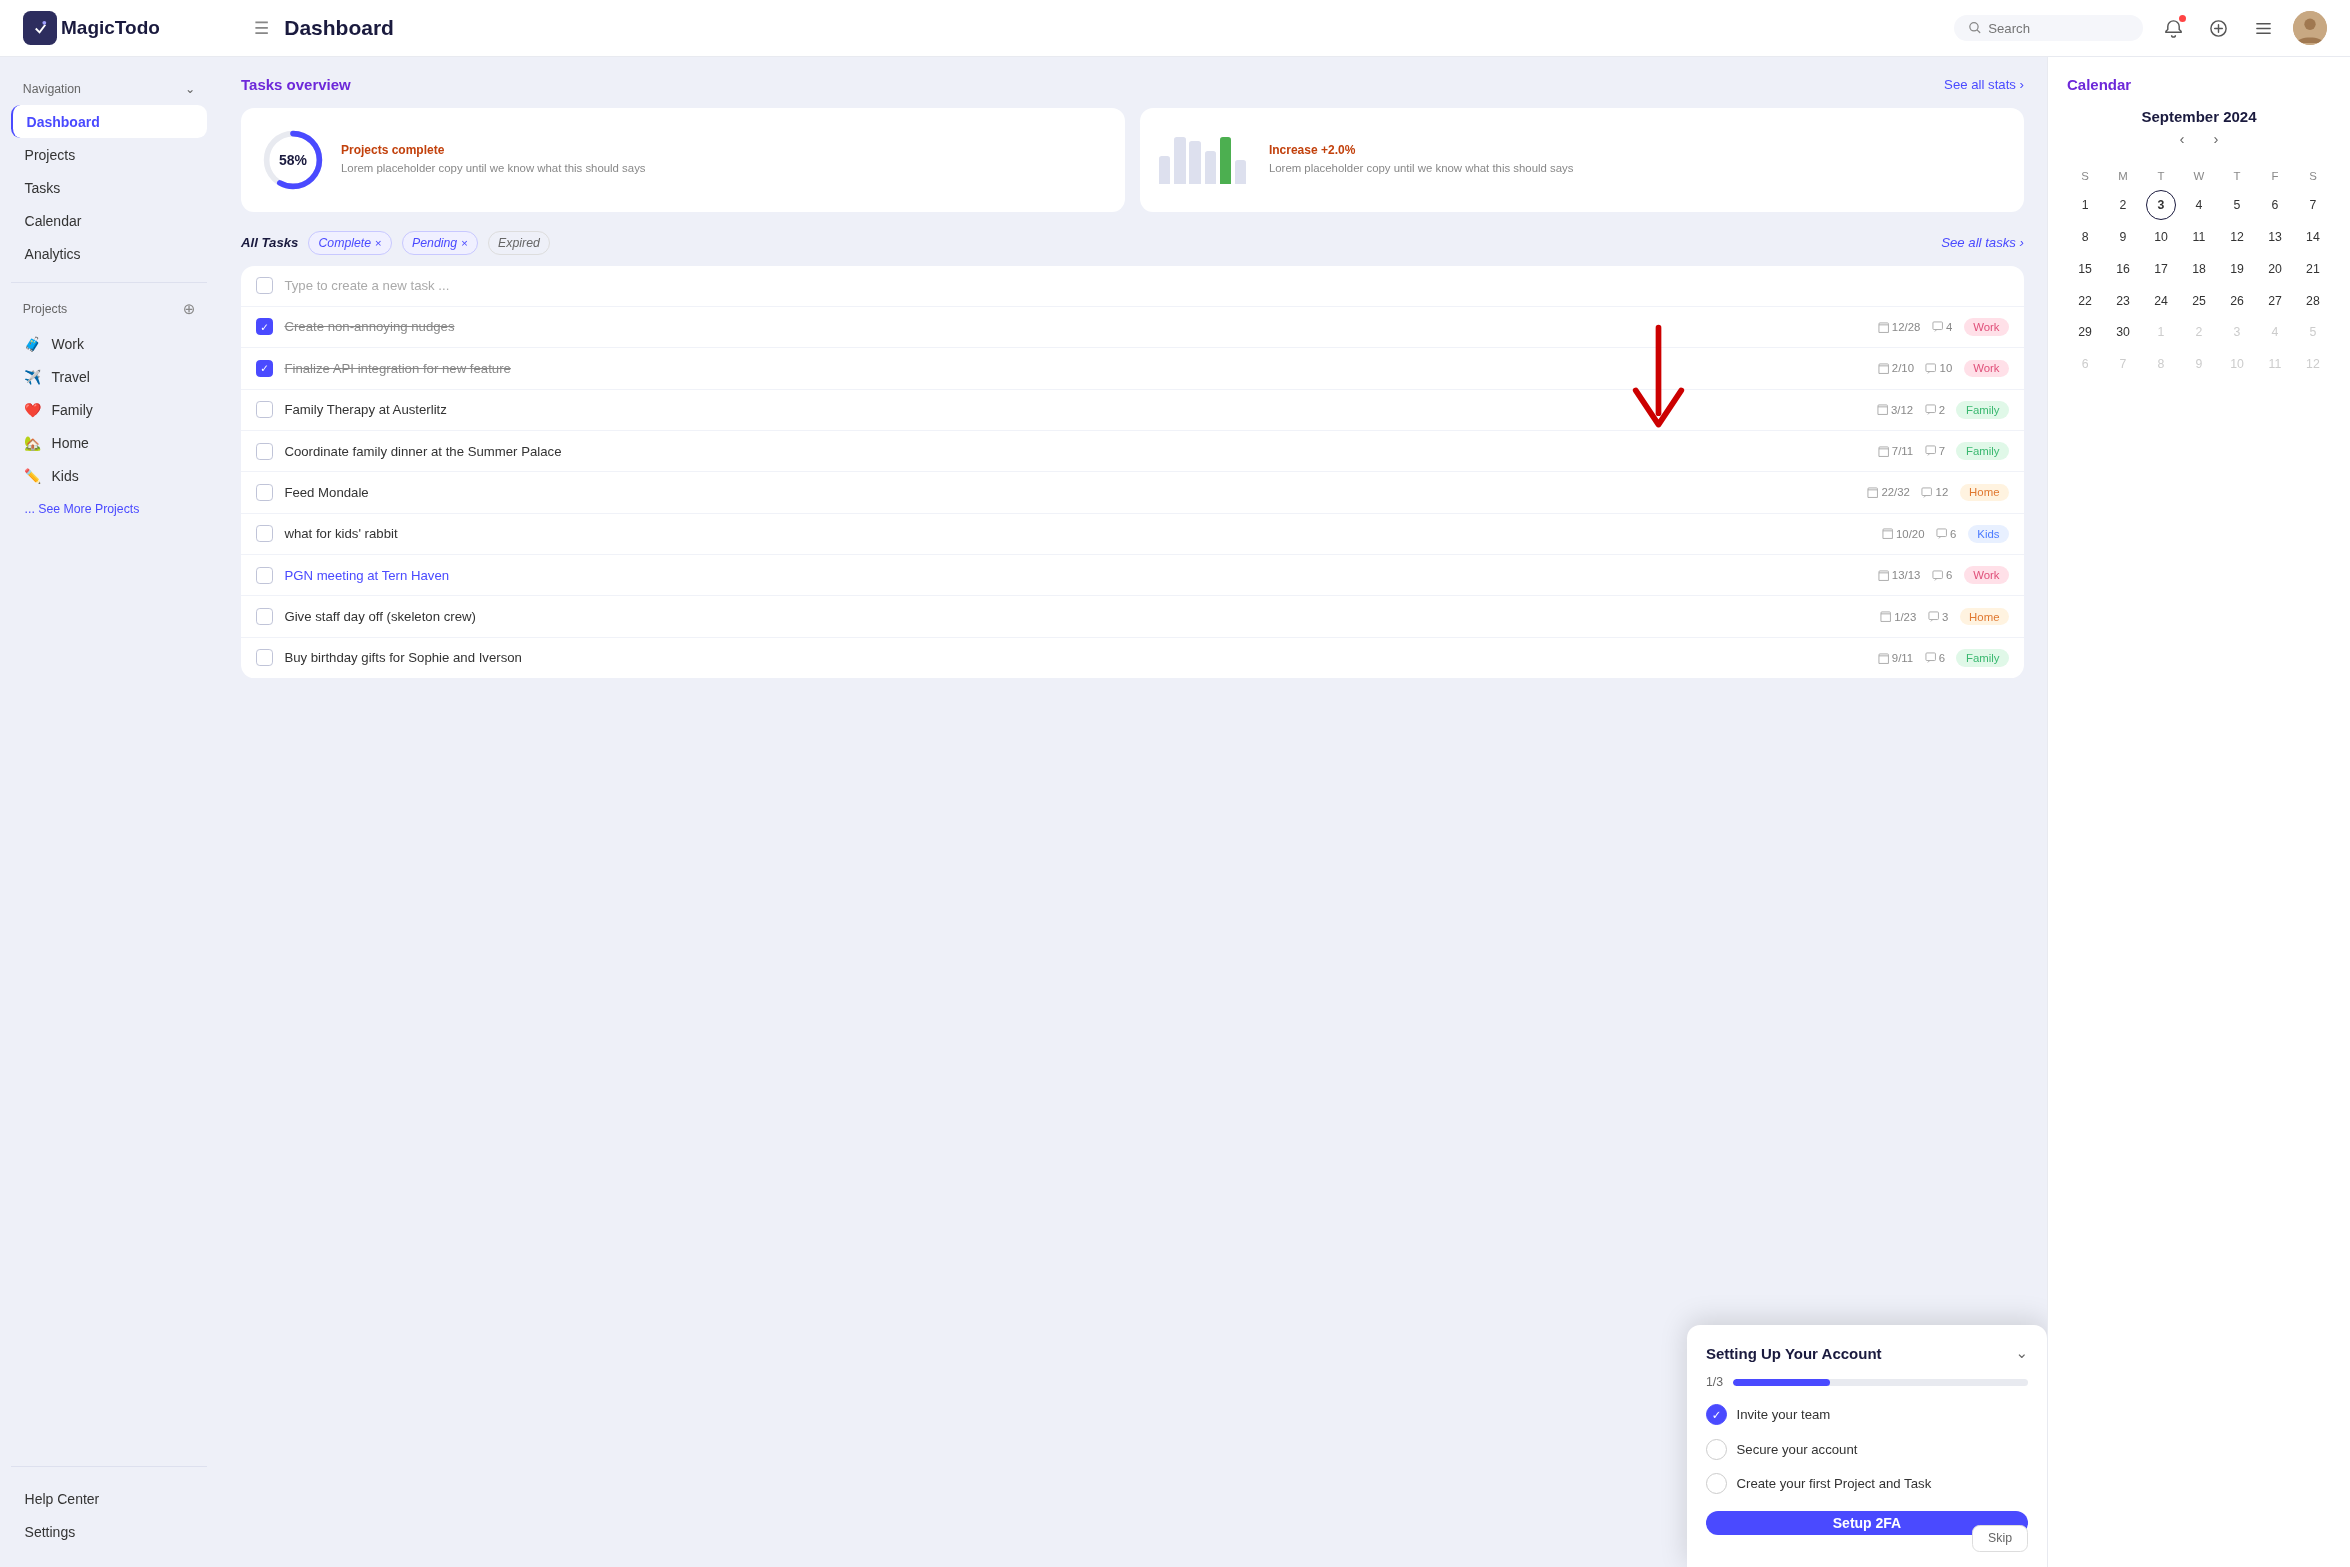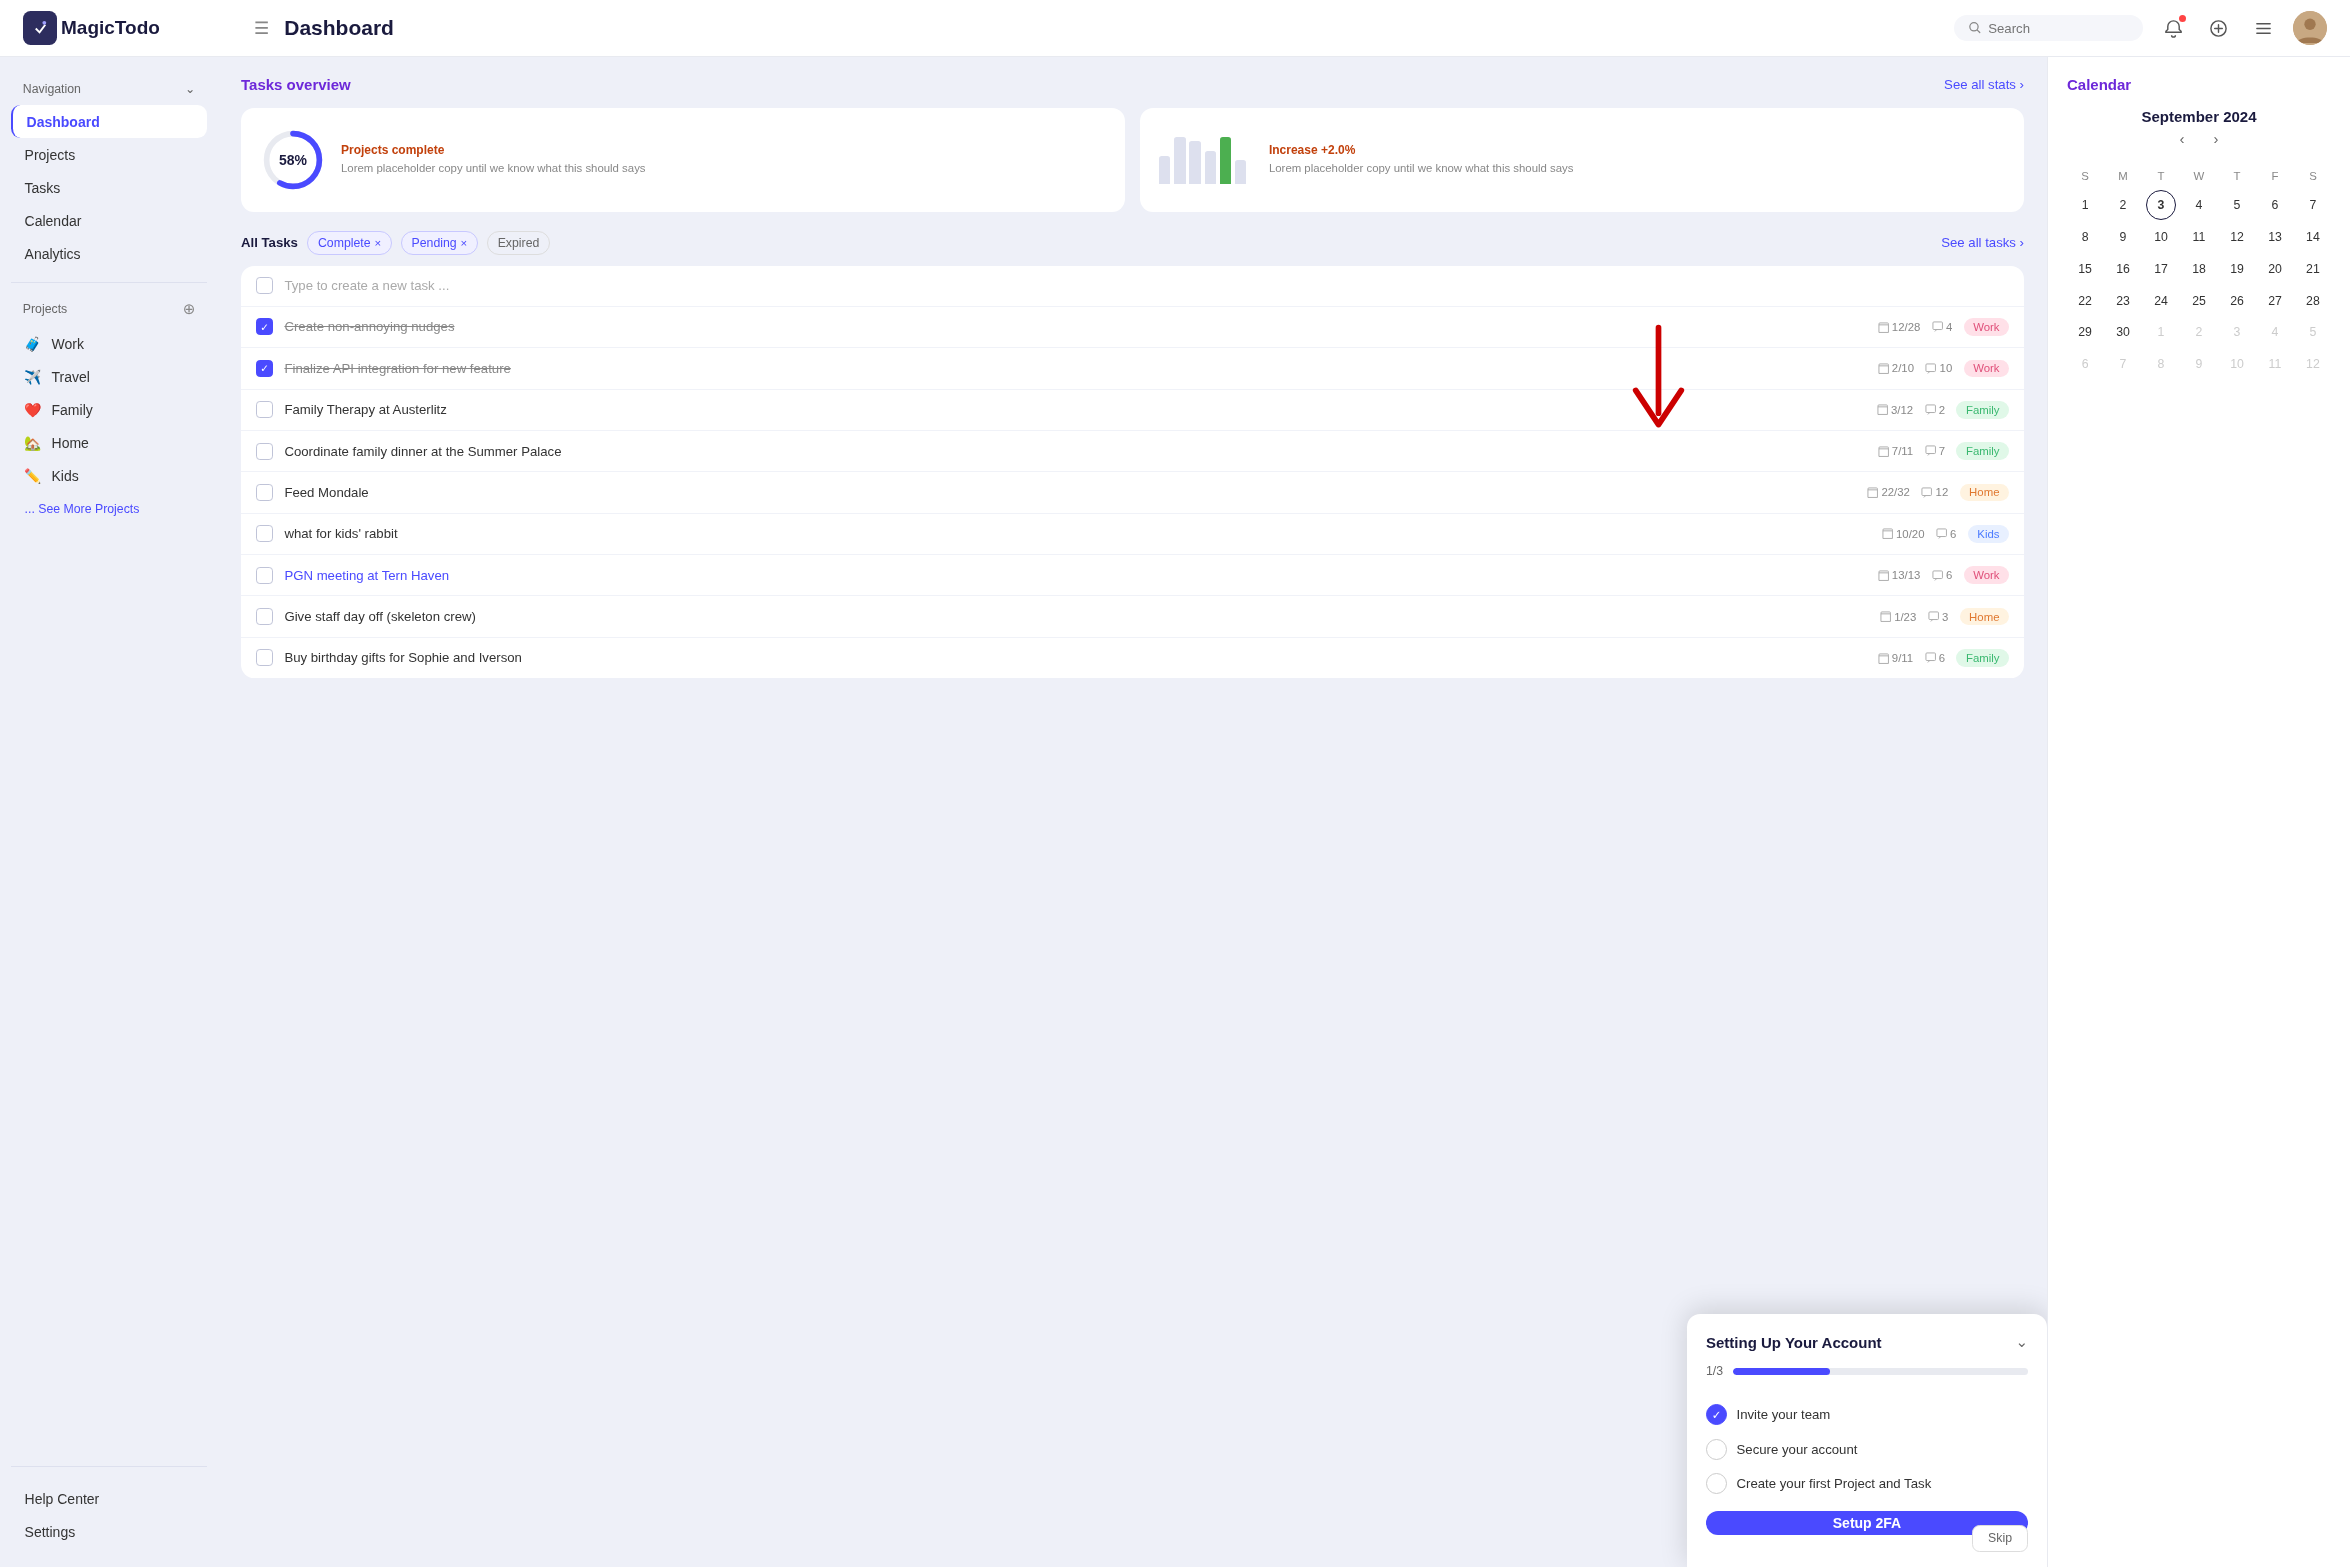--- a/index.html
+++ b/index.html
@@ -50,21 +50,21 @@
     .progress-ring svg { transform: rotate(-90deg); }
     .progress-ring .ring-text { position: absolute; top: 50%; left: 50%; transform: translate(-50%, -50%); font-size: 14px; font-weight: 700; color: #1a1a3e; }
     .stat-info h3 { font-size: 12px; font-weight: 700; color: #c2410c; }
     .stat-info p { font-size: 11.4px; color: #888; margin-top: 3.8px; line-height: 1.4; }
 
     .bar-chart { display: flex; align-items: flex-end; gap: 3.8px; height: 47px; margin-right: 7.6px; }
     .bar { width: 11.4px; border-radius: 2.8px 2.8px 0 0; background: #dde0ee; }
     .bar.green { background: #4caf50; }
 
     
-    .task-filters { display: flex; align-items: center; gap: 9.5px; margin-bottom: 11.4px; flex-wrap: wrap; }
+    .task-filters { display: flex; align-items: center; gap: 9.5px; margin-bottom: 11.4px; flex-wrap: wrap; font-style: italic; }
     .filter-label { font-size: 13.2px; font-weight: 600; color: #1a1a3e; }
     .filter-tag { display: flex; align-items: center; gap: 3.8px; background: #f0f0ff; border: 0.9px solid #c8c8ff; border-radius: 15px; padding: 3.8px 9.5px; font-size: 12.3px; color: #4a4aff; cursor: pointer; }
     .filter-tag .x { color: #4a4aff; font-size: 11.4px; }
     .filter-tag.plain { background: transparent; border: 0.9px solid #ddd; color: #666; }
 
     
     .task-list { background: #fff; border-radius: 13.2px; overflow: hidden; }
     .task-row { display: flex; align-items: center; padding: 11.4px 15px; border-bottom: 0.9px solid #f0f2f8; gap: 11.4px; }
     .task-row:last-child { border-bottom: none; }
     .checkbox { width: 17px; height: 17px; border: 1.9px solid #c0c4d8; border-radius: 3.8px; flex-shrink: 0; cursor: pointer; display: flex; align-items: center; justify-content: center; }
@@ -90,21 +90,21 @@
     .cal-day-header { text-align: center; font-size: 11.4px; color: #888; padding: 3.8px 0; font-weight: 500; }
     .cal-day { text-align: center; padding: 6.6px 3.8px; font-size: 12.3px; color: #333; cursor: pointer; border-radius: 50%; width: 30px; height: 30px; display: flex; align-items: center; justify-content: center; margin: 0 auto; }
     .cal-day.today { border: 1.9px solid #1a1a3e; border-radius: 50%; font-weight: 700; }
     .cal-day.other-month { color: #ccc; }
 
     
     .popup-overlay { position: absolute; bottom: 0; right: 0; width: 360px; background: #fff; border-radius: 13.2px 13.2px 0 0; box-shadow: 0 -3.8px 28px rgba(0,0,0,0.15); padding: 19px; z-index: 100; }
     .popup-header { display: flex; align-items: center; justify-content: space-between; margin-bottom: 13.2px; }
     .popup-title { font-size: 15px; font-weight: 700; color: #1a1a3e; }
     .popup-chevron { color: #666; cursor: pointer; }
-    .popup-progress-row { display: flex; align-items: center; gap: 9.5px; margin-bottom: 26px; }
+    .popup-progress-row { display: flex; align-items: center; gap: 9.5px; margin-bottom: 15px; }
     .popup-progress-label { font-size: 12.3px; color: #666; white-space: nowrap; }
     .popup-progress-bar { flex: 1; height: 7.6px; background: #e8eaf0; border-radius: 3.8px; overflow: hidden; }
     .popup-progress-fill { height: 100%; background: #4a4aff; border-radius: 3.8px; }
     .popup-items { display: flex; flex-direction: column; gap: 13.2px; margin-bottom: 17px; }
     .popup-item { display: flex; align-items: center; gap: 9.5px; font-size: 13.2px; color: #333; }
     .popup-circle { width: 21px; height: 21px; border-radius: 50%; border: 1.9px solid #ccc; flex-shrink: 0; display: flex; align-items: center; justify-content: center; }
     .popup-circle.done { background: #4a4aff; border-color: #4a4aff; color: #fff; font-size: 11.4px; }
     .popup-btn { width: 100%; background: #4a4aff; color: #fff; border: none; border-radius: 18px; padding: 4px; font-size: 14px; font-weight: 600; cursor: pointer; margin-bottom: 13.2px; }
     .popup-skip { position: absolute; bottom: 15px; right: 19px; }
     .skip-btn { background: #fff; border: 0.9px solid #ddd; border-radius: 7.6px; padding: 5.7px 15px; font-size: 12.3px; color: #666; cursor: pointer; }

